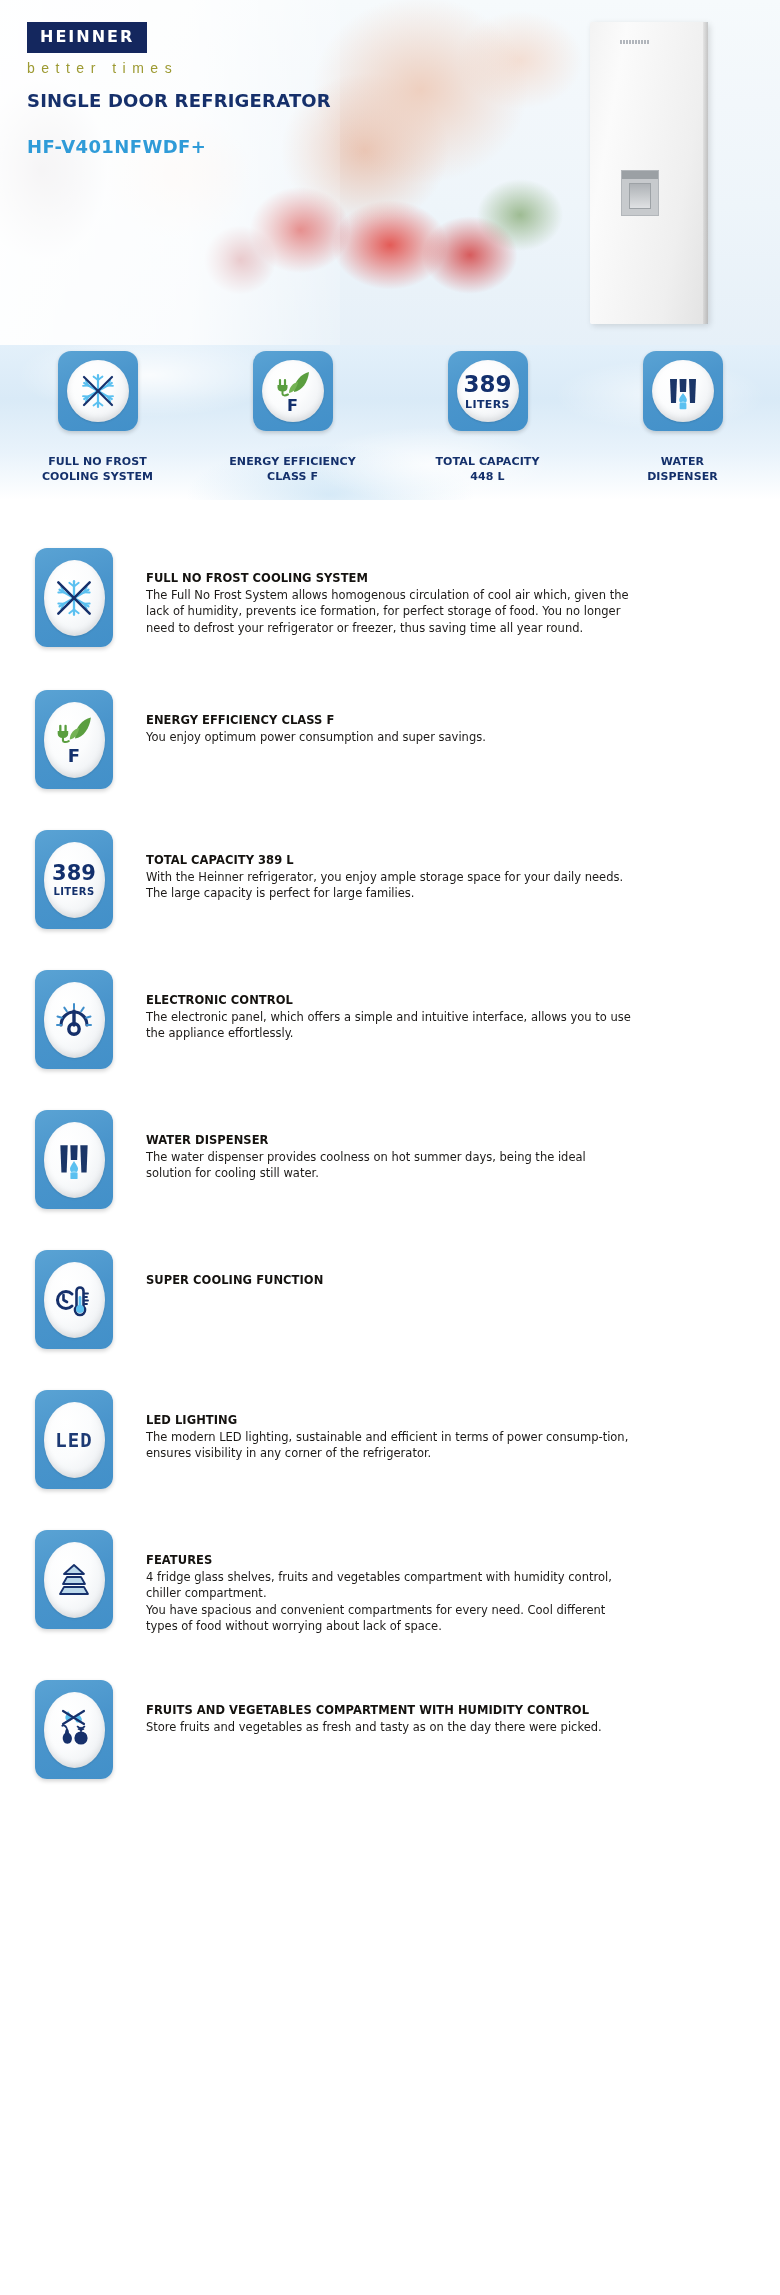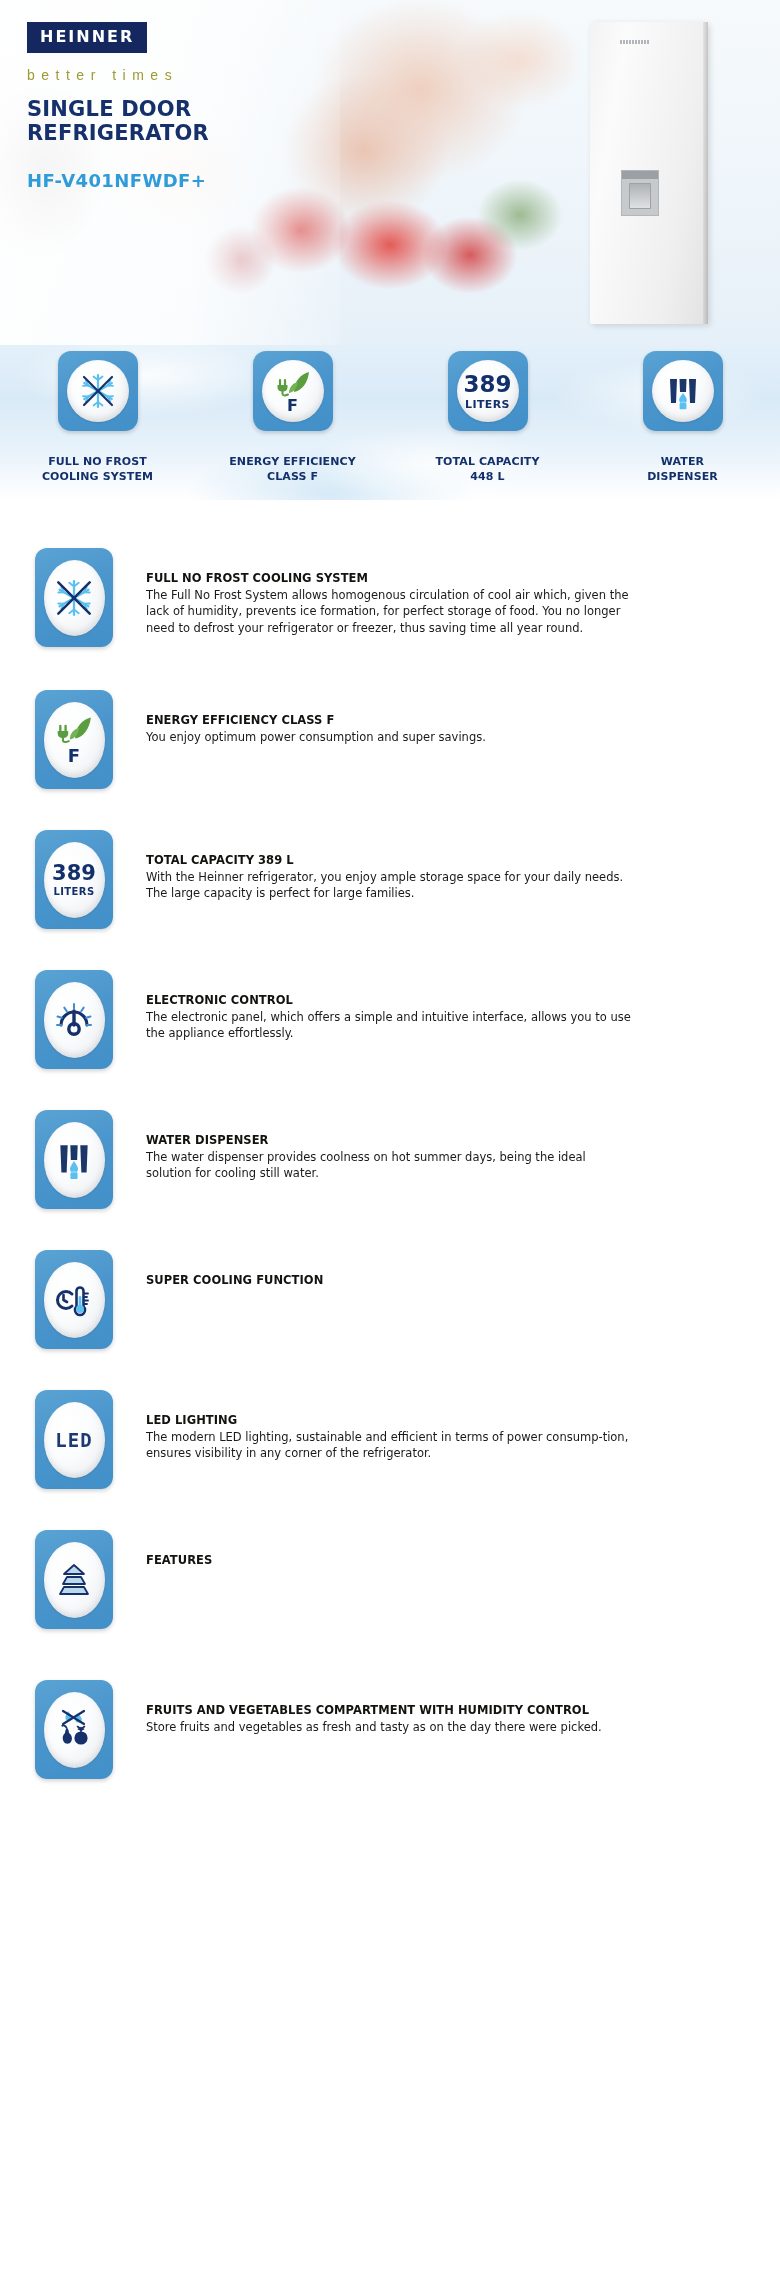--- a/index.html
+++ b/index.html
@@ -60,31 +60,31 @@
   }
   .logo-word {
     color: #ffffff;
     font-size: 16px;
     font-weight: 700;
     letter-spacing: 2.0px;
     line-height: 1;
     font-family: "DejaVu Sans", sans-serif;
   }
   .logo-tag {
-    margin-top: 14px;
+    margin-top: 7px;
     color: #9d9a32;
     font-size: 14px;
     letter-spacing: 6.5px;
     font-weight: 400;
     font-family: "Liberation Sans", sans-serif;
   }
   .hero-title {
     margin-top: 14px;
     color: #16306b;
-    font-size: 21px;
+    font-size: 18px;
     font-weight: 700;
     letter-spacing: 0.2px;
     font-family: "DejaVu Sans", sans-serif;
   }
   .hero-model {
     margin-top: 25px;
     color: #2f9bd8;
     font-size: 18px;
     font-weight: 700;
     letter-spacing: 0.4px;
@@ -522,20 +522,24 @@
         <div class="disc">
           <svg width="44" height="40" viewBox="0 0 44 40">
             <path d="M22 5 L32 14 L12 14 Z" fill="#bcd9ec" stroke="#16306b" stroke-width="1.8" stroke-linejoin="round"></path>
             <path d="M15 17 L29 17 L33 24 L11 24 Z" fill="#bcd9ec" stroke="#16306b" stroke-width="1.8" stroke-linejoin="round"></path>
             <path d="M12 27 L32 27 L36 34 L8 34 Z" fill="#bcd9ec" stroke="#16306b" stroke-width="1.8" stroke-linejoin="round"></path>
           </svg>
         </div>
       </div>
       <div class="row-body">
         <div class="row-title">FEATURES</div>
+        <div class="row-text">
+          <p>4 fridge glass shelves, fruits and vegetables compartment with humidity control, chiller compartment.</p>
+          <p>You have spacious and convenient compartments for every need. Cool different types of food without worrying about lack of space.</p>
+        </div>
       </div>
     </div>
 
     <div class="row" style="height:150px;padding-top:40px;">
       <div class="tile t-row">
         <div class="disc">
           <svg width="42" height="46" viewBox="0 0 42 46">
             <path d="M15 4 C13 8, 12.4 9.4, 12.4 10.4 A3.2 3.2 0 0 0 18.8 10.4 C18.8 9.4, 18 8, 15 4 Z" fill="#5bc0f0"></path>
             <path d="M25 6 C23 10, 22.4 11.4, 22.4 12.4 A3.2 3.2 0 0 0 28.8 12.4 C28.8 11.4, 28 10, 25 6 Z" fill="#5bc0f0"></path>
             <g stroke="#16306b" stroke-width="2.2" stroke-linecap="round">

